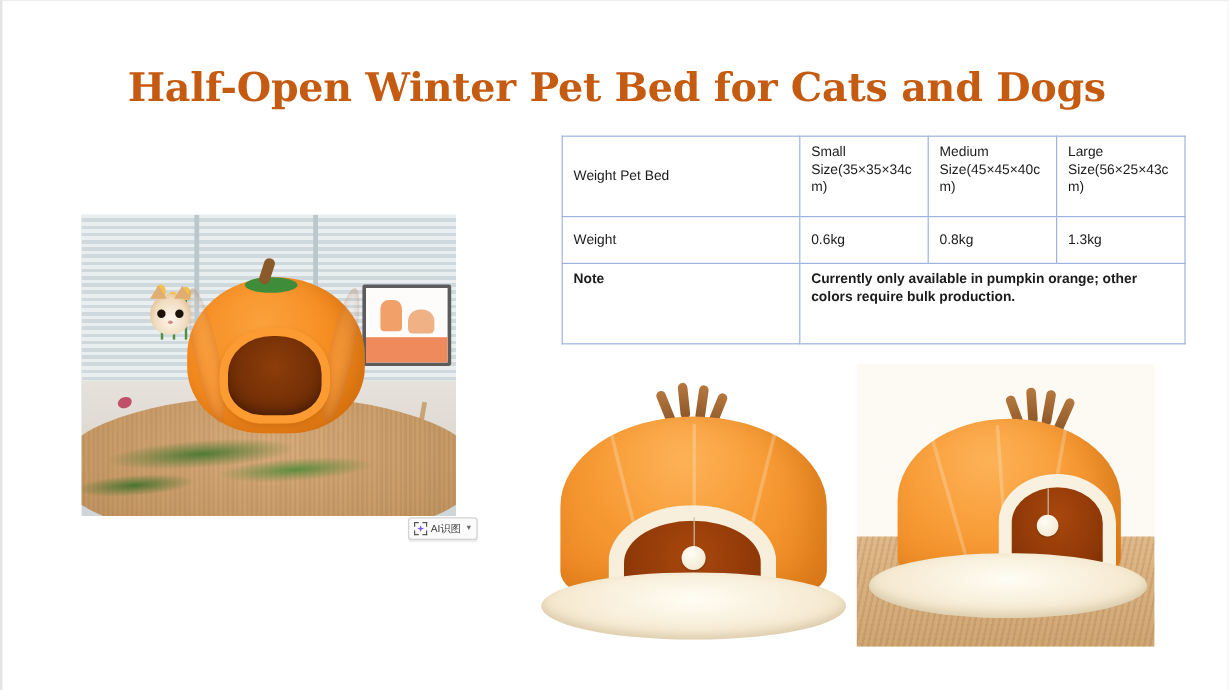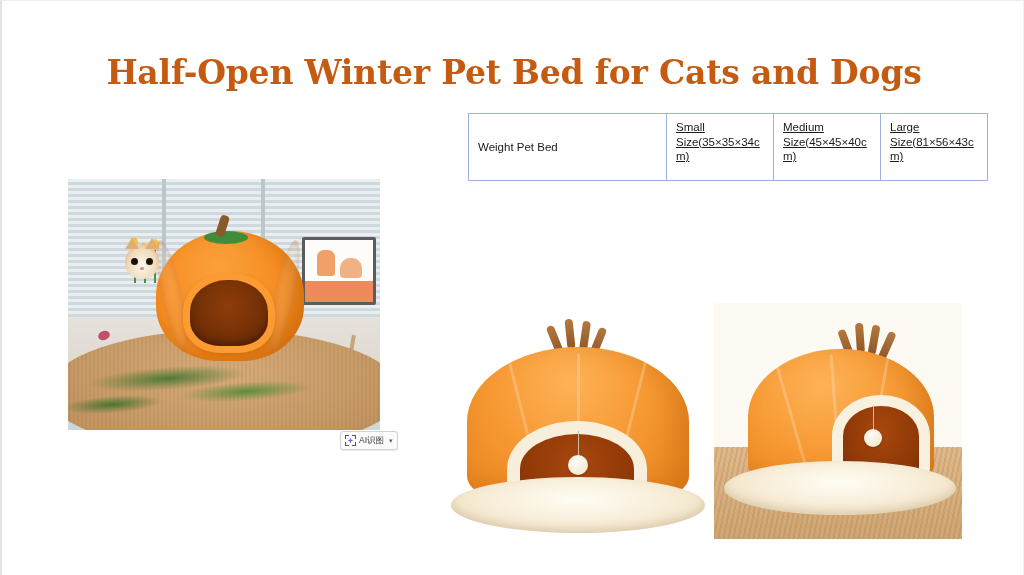--- a/index.html
+++ b/index.html
@@ -59,21 +59,21 @@
     line-height: 14.5px;
     color: #1b1b1b;
     vertical-align: top;
     word-wrap: break-word;
     overflow-wrap: break-word;
   }
   #spec-table tr.row-head td { height: 54px; }
   #spec-table tr.row-weight td { height: 26px; }
   #spec-table tr.row-note td { height: 54px; }
   td.c-label { width: 180px; }
-  td.c-size  { width: 89px; text-decoration: underline; }
+  td.c-size  { width: 89px; }
   #spec-table tr.row-head td.c-label,
   #spec-table tr.row-weight td { vertical-align: middle; }
   td.note-label {
     vertical-align: middle;
     font-weight: bold;
     font-size: 9.5px;
   }
   td.note-body {
     vertical-align: middle;
     font-weight: bold;
@@ -476,21 +476,31 @@
 <div id="slide">
 
   <div id="title">Half-Open Winter Pet Bed for Cats and Dogs</div>
 
   <table id="spec-table">
     <tbody>
       <tr class="row-head">
         <td class="c-label">Weight Pet Bed</td>
         <td class="c-size">Small Size(35×35×34cm)</td>
         <td class="c-size">Medium Size(45×45×40cm)</td>
-        <td class="c-size">Large Size(81×56×43cm)</td>
+        <td class="c-size">Large Size(56×25×43cm)</td>
+      </tr>
+      <tr class="row-weight">
+        <td class="c-label">Weight</td>
+        <td class="c-size">0.6kg</td>
+        <td class="c-size">0.8kg</td>
+        <td class="c-size">1.3kg</td>
+      </tr>
+      <tr class="row-note">
+        <td class="c-label note-label">Note</td>
+        <td class="note-body" colspan="3">Currently only available in pumpkin orange; other colors require bulk production.</td>
       </tr>
     </tbody>
   </table>
 
   <div id="cat-photo">
     <div class="blinds"></div>
     <div class="window-frame"></div>
     <div class="window-frame2"></div>
     <div class="wall"></div>
     <div class="frame-pic">

